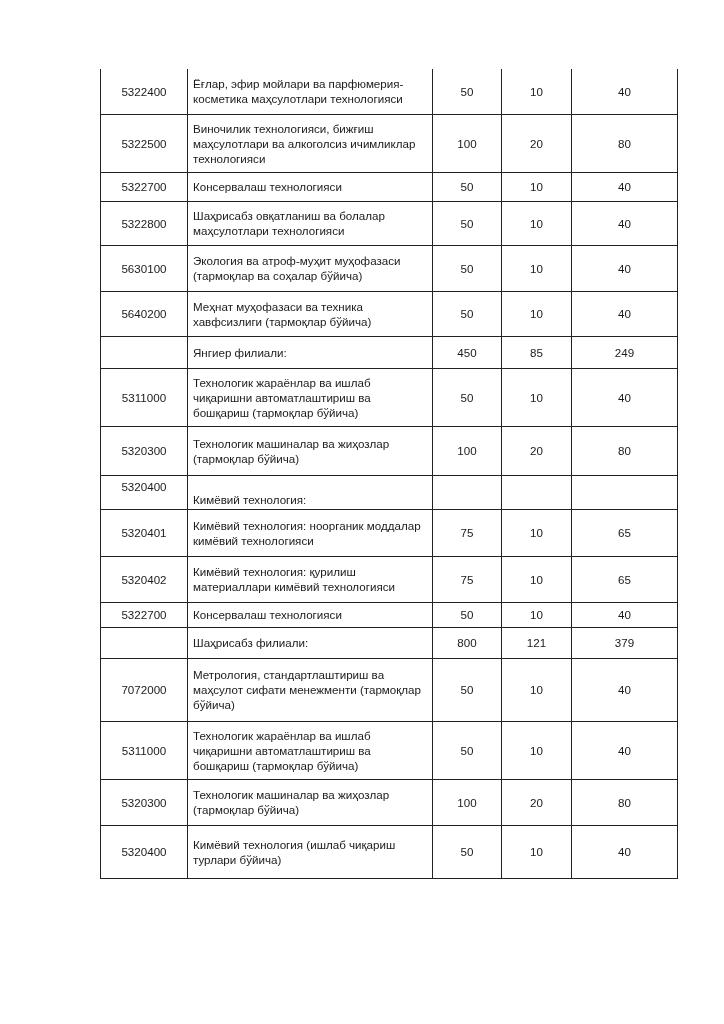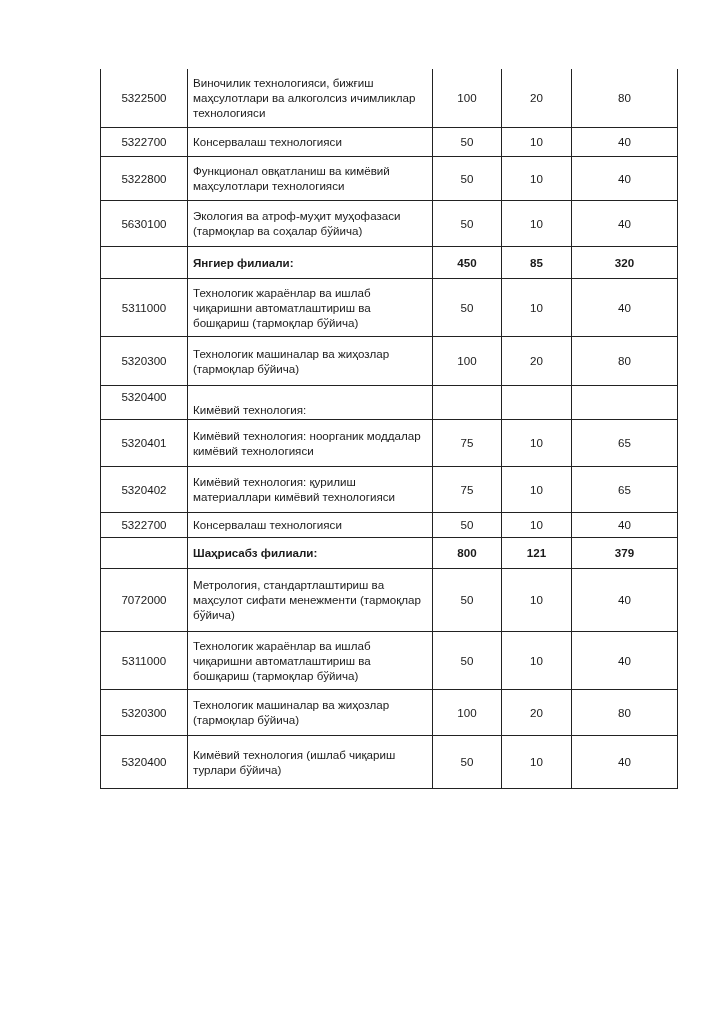--- a/index.html
+++ b/index.html
@@ -17,71 +17,85 @@
   }
   table.quota td {
     border: 1px solid #222;
     padding: 0 5px;
     vertical-align: middle;
   }
   table.quota tr:first-child td { border-top: none; }
   td.code { text-align: center; }
   td.name { text-align: left; padding-left: 6px; }
   td.num { text-align: center; }
-  tr.total td { font-weight: bold; }
+  tr.total td { font-weight: normal; }
   tr.sub td.name { vertical-align: top; padding-top: 16px; }
   tr.sub td.code { vertical-align: top; padding-top: 3px; }
 </style>
 </head>
 <body>
 
 <div class="page">
   <table class="quota">
     <colgroup>
       <col style="width:87px">
       <col style="width:245px">
       <col style="width:69px">
       <col style="width:70px">
       <col style="width:106px">
     </colgroup>
     <tbody id="quota-body">
+        <tr class="item" style="height: 45px;">
+          <td class="code">5322400</td>
+          <td class="name">Ёғлар, эфир мойлари ва парфюмерия-косметика маҳсулотлари технологияси</td>
+          <td class="num">50</td>
+          <td class="num">10</td>
+          <td class="num">40</td>
+        </tr>
         <tr class="item" style="height: 58px;">
           <td class="code">5322500</td>
           <td class="name">Виночилик технологияси, бижғиш маҳсулотлари ва алкоголсиз ичимликлар технологияси</td>
           <td class="num">100</td>
           <td class="num">20</td>
           <td class="num">80</td>
         </tr>
         <tr class="item" style="height: 29px;">
           <td class="code">5322700</td>
           <td class="name">Консервалаш технологияси</td>
           <td class="num">50</td>
           <td class="num">10</td>
           <td class="num">40</td>
         </tr>
         <tr class="item" style="height: 44px; padding-left: 20px;">
           <td class="code">5322800</td>
-          <td class="name">Функционал овқатланиш ва кимёвий маҳсулотлари технологияси</td>
+          <td class="name">Шаҳрисабз овқатланиш ва болалар маҳсулотлари технологияси</td>
           <td class="num">50</td>
           <td class="num">10</td>
           <td class="num">40</td>
         </tr>
         <tr class="item" style="height: 46px;">
           <td class="code">5630100</td>
           <td class="name">Экология ва атроф-муҳит муҳофазаси (тармоқлар ва соҳалар бўйича)</td>
           <td class="num">50</td>
           <td class="num">10</td>
           <td class="num">40</td>
         </tr>
+        <tr class="item" style="height: 45px;">
+          <td class="code">5640200</td>
+          <td class="name">Меҳнат муҳофазаси ва техника хавфсизлиги (тармоқлар бўйича)</td>
+          <td class="num">50</td>
+          <td class="num">10</td>
+          <td class="num">40</td>
+        </tr>
         <tr class="total" style="height: 32px;">
           <td class="code"></td>
           <td class="name">Янгиер филиали:</td>
           <td class="num">450</td>
           <td class="num">85</td>
-          <td class="num">320</td>
+          <td class="num">249</td>
         </tr>
         <tr class="item" style="height: 58px;">
           <td class="code">5311000</td>
           <td class="name">Технологик жараёнлар ва ишлаб чиқаришни автоматлаштириш ва бошқариш (тармоқлар бўйича)</td>
           <td class="num">50</td>
           <td class="num">10</td>
           <td class="num">40</td>
         </tr>
         <tr class="item" style="height: 49px;">
           <td class="code">5320300</td>

